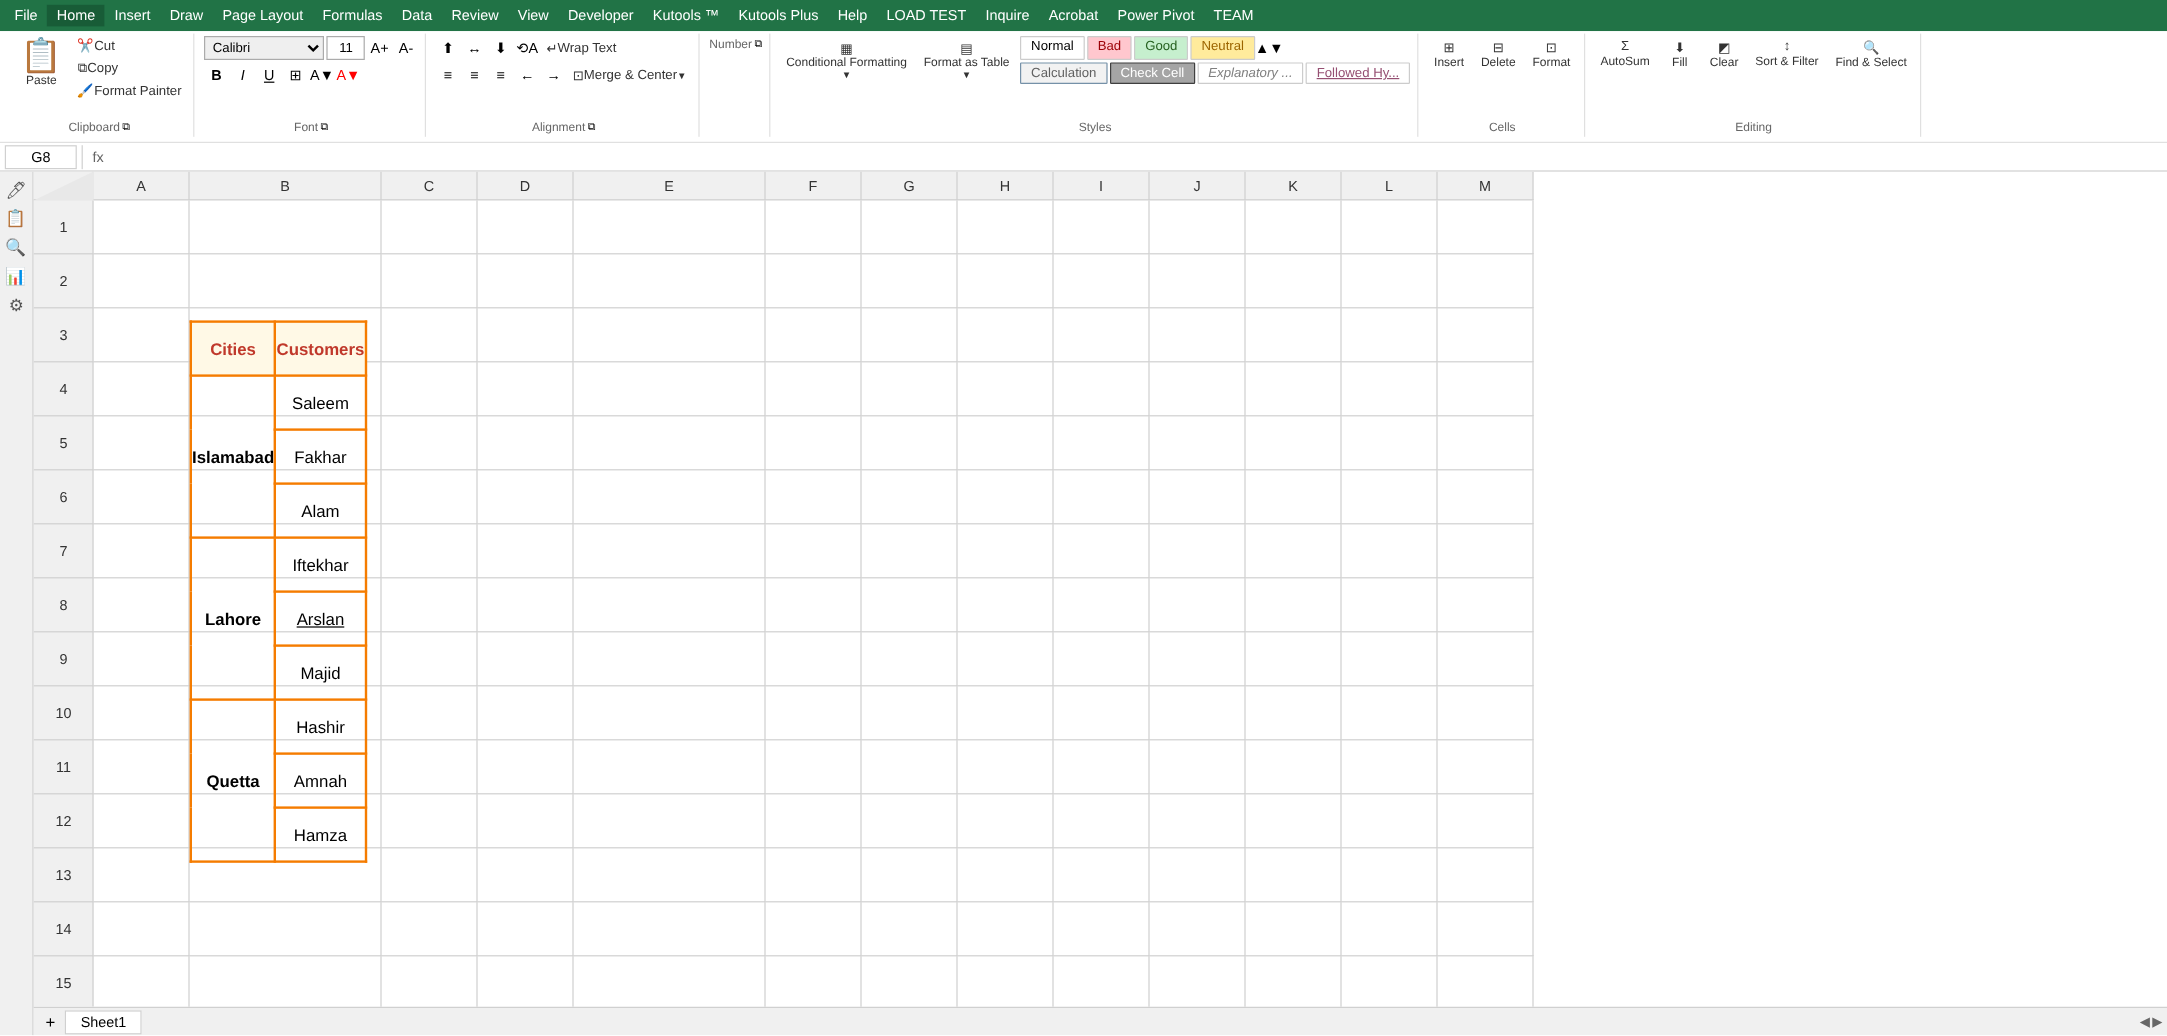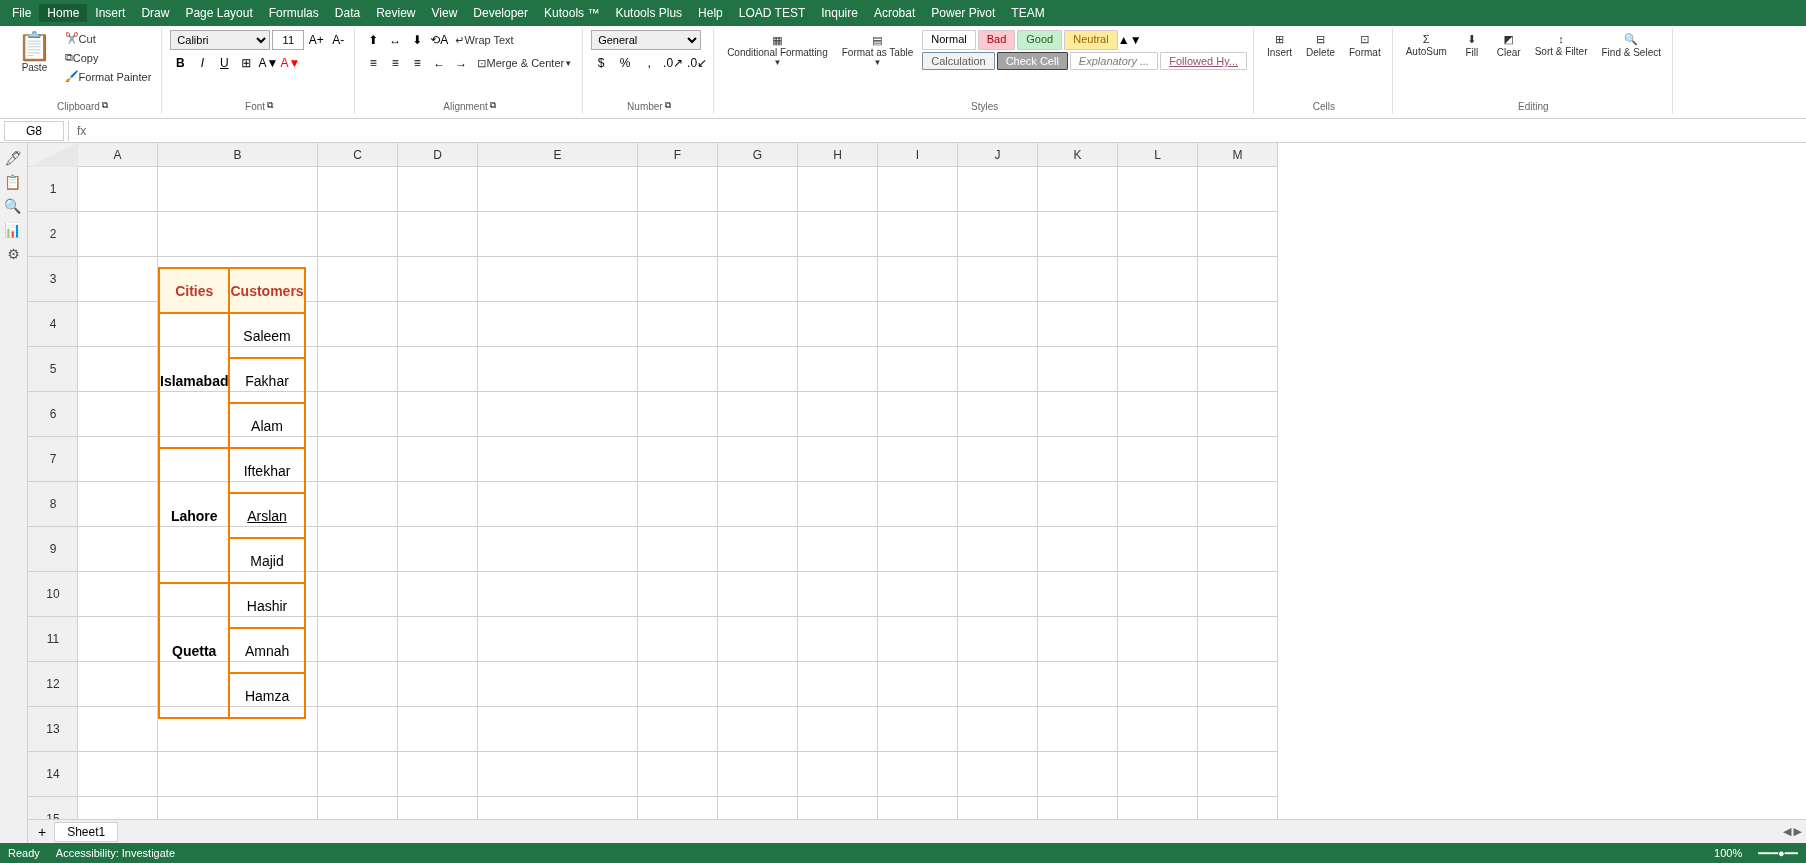--- a/index.html
+++ b/index.html
@@ -199,32 +199,20 @@
             </div>
           </div>
         </div>
         <div class="ribbon-group-label-row">
           <span class="ribbon-group-label">Alignment</span>
           <span style="font-size:9px;cursor:pointer;">⧉</span>
         </div>
       </div>
 
       <div class="ribbon-group">
-        <div class="ribbon-group-inner" style="flex-direction:column;gap:3px;">
-          <select class="number-select">
-            <option>General</option>
-          </select>
-          <div class="font-row" style="gap:4px;">
-            <div class="font-btn">$</div>
-            <div class="font-btn">%</div>
-            <div class="font-btn">,</div>
-            <div class="font-btn">.0↗</div>
-            <div class="font-btn">.0↙</div>
-          </div>
-        </div>
         <div class="ribbon-group-label-row">
           <span class="ribbon-group-label">Number</span>
           <span style="font-size:9px;cursor:pointer;">⧉</span>
         </div>
       </div>
 
       <div class="ribbon-group">
         <div class="ribbon-group-inner" style="flex-direction:column;gap:3px;align-items:flex-start;">
           <div style="display:flex;gap:4px;align-items:center;">
             <div class="rb-btn" style="min-width:50px;">
@@ -646,20 +634,13 @@
       <div id="sheet-tabs">
         <div class="sheet-add">+</div>
         <div class="sheet-tab">Sheet1</div>
         <div style="flex:1;"></div>
         <span style="font-size:11px;color:#666;">◀</span>
         <span style="font-size:11px;color:#666;">▶</span>
       </div>
     </div>
   </div>
 
-  <div id="status-bar">
-    <span>Ready</span>
-    <span>Accessibility: Investigate</span>
-    <div style="flex:1;"></div>
-    <span>100%</span>
-    <span>━━━●━━</span>
-  </div>
 </div>
 
 </body></html>

